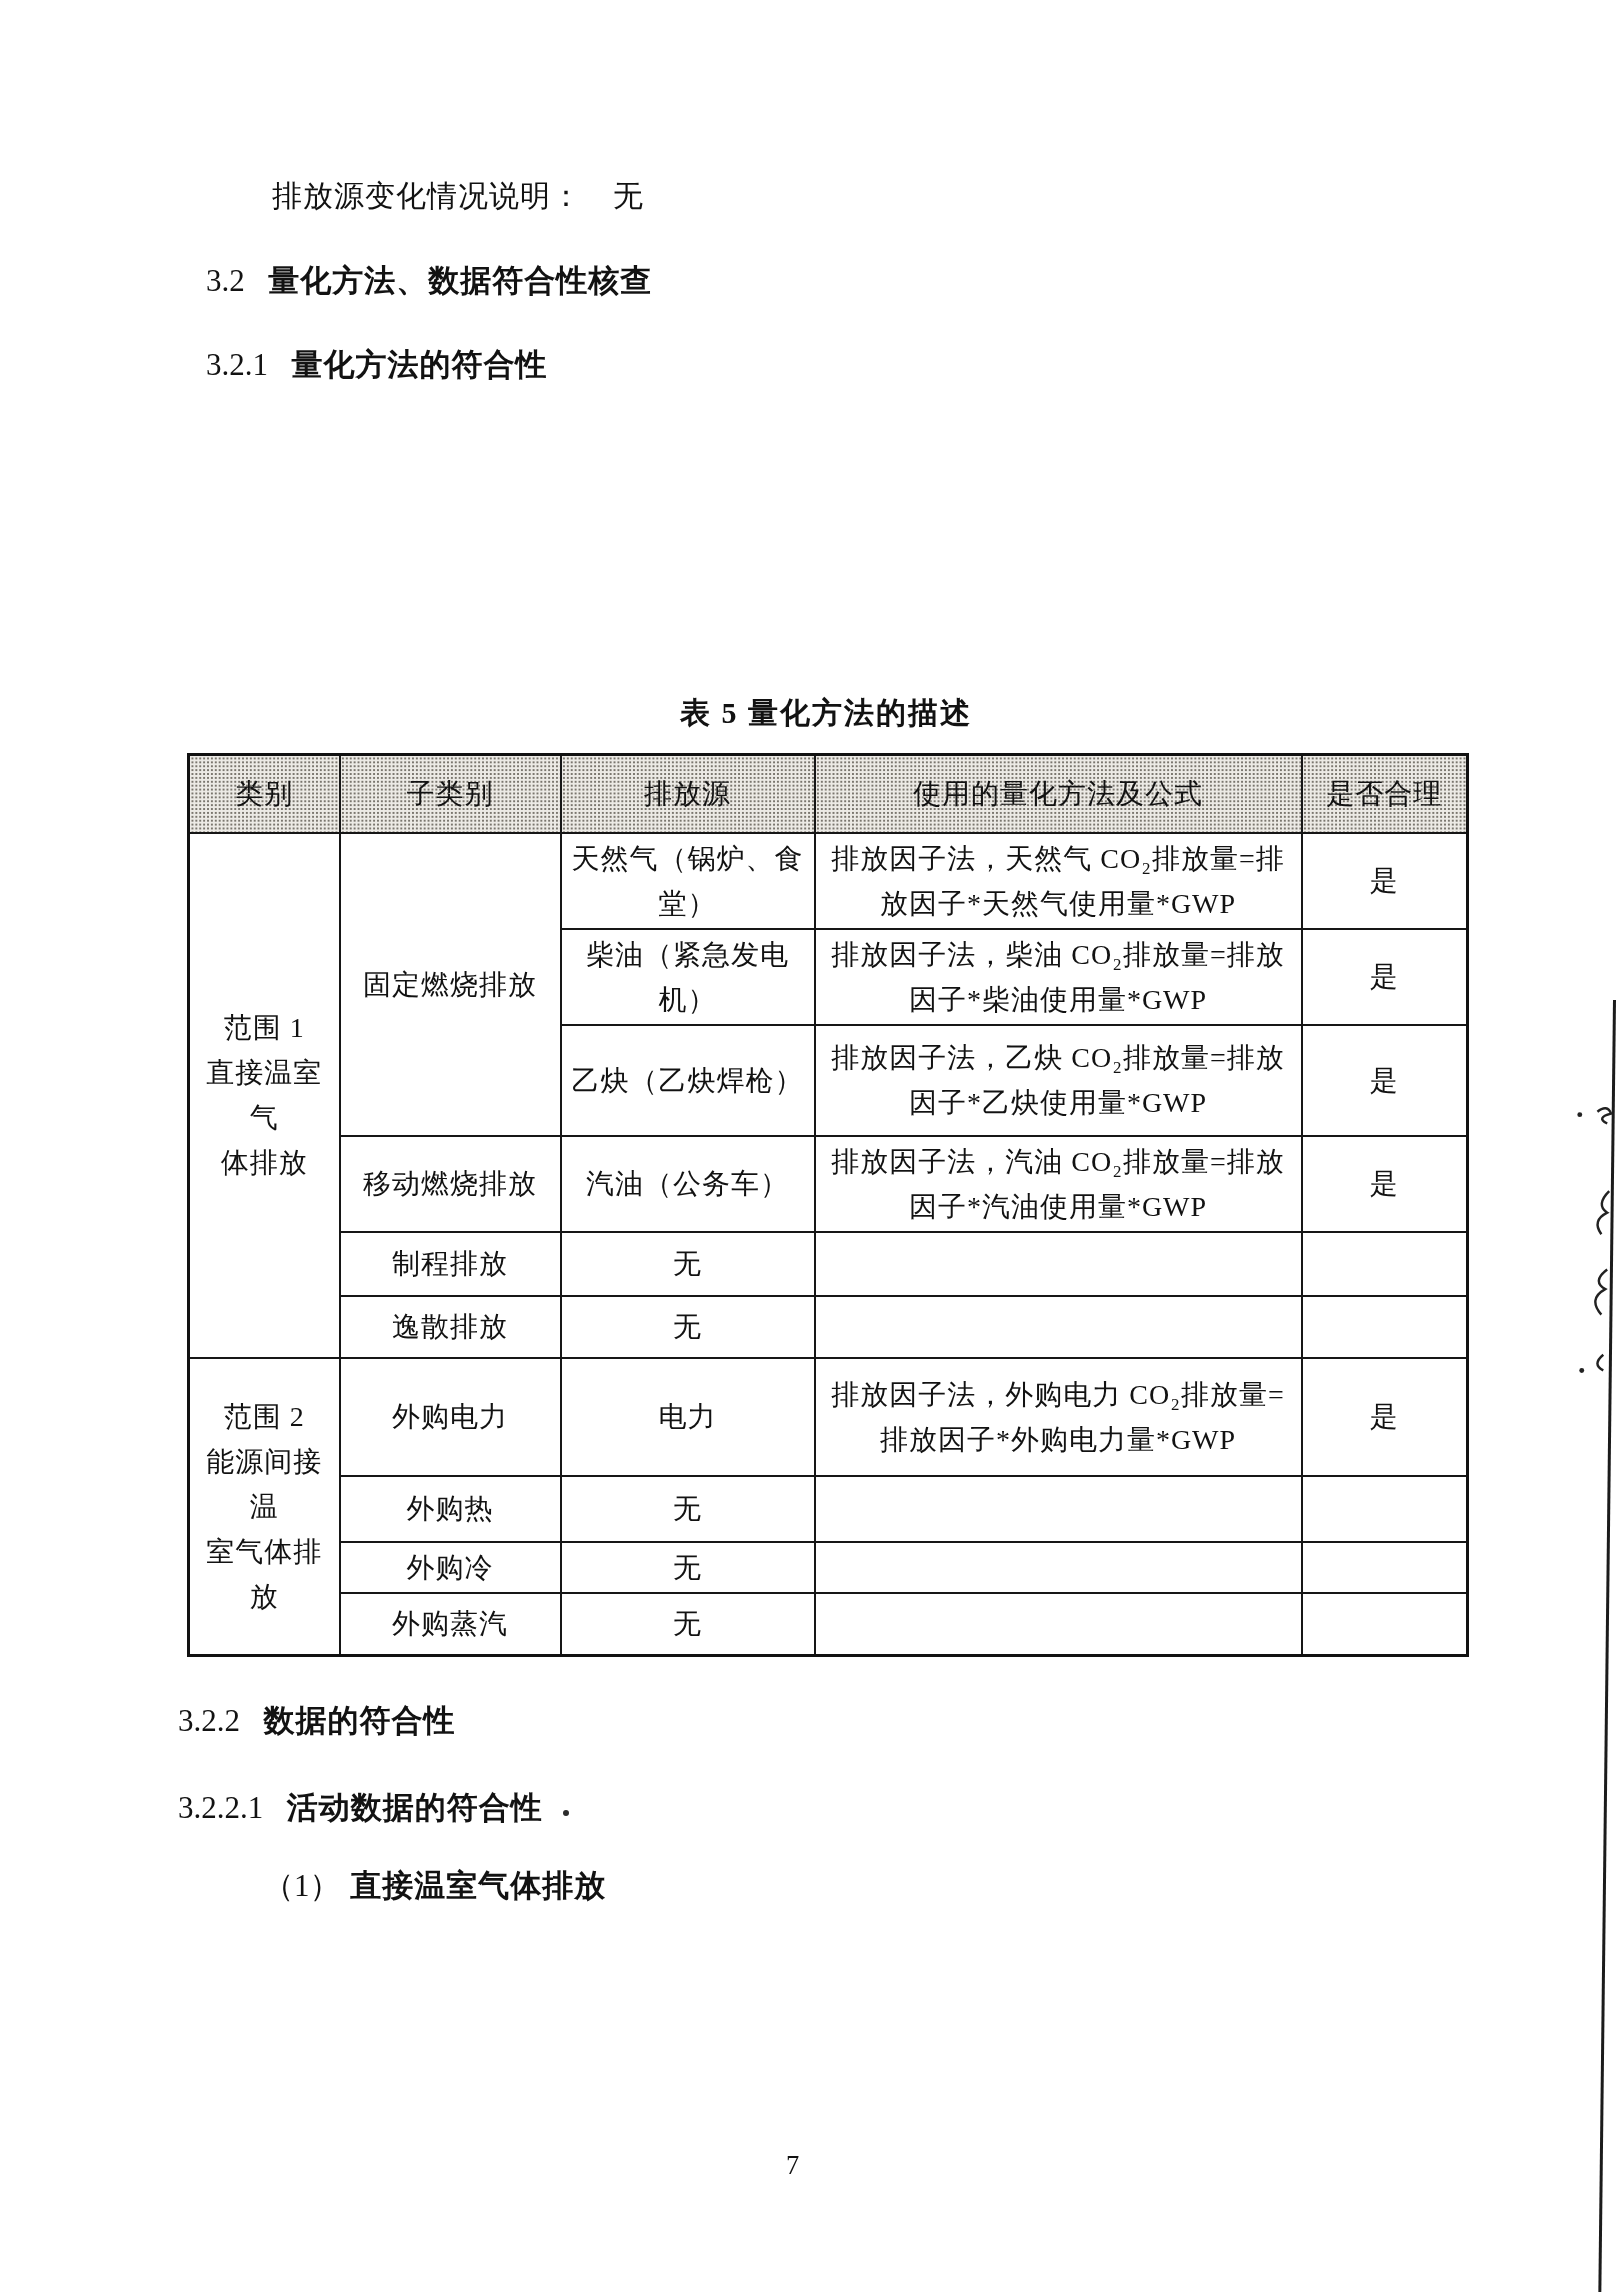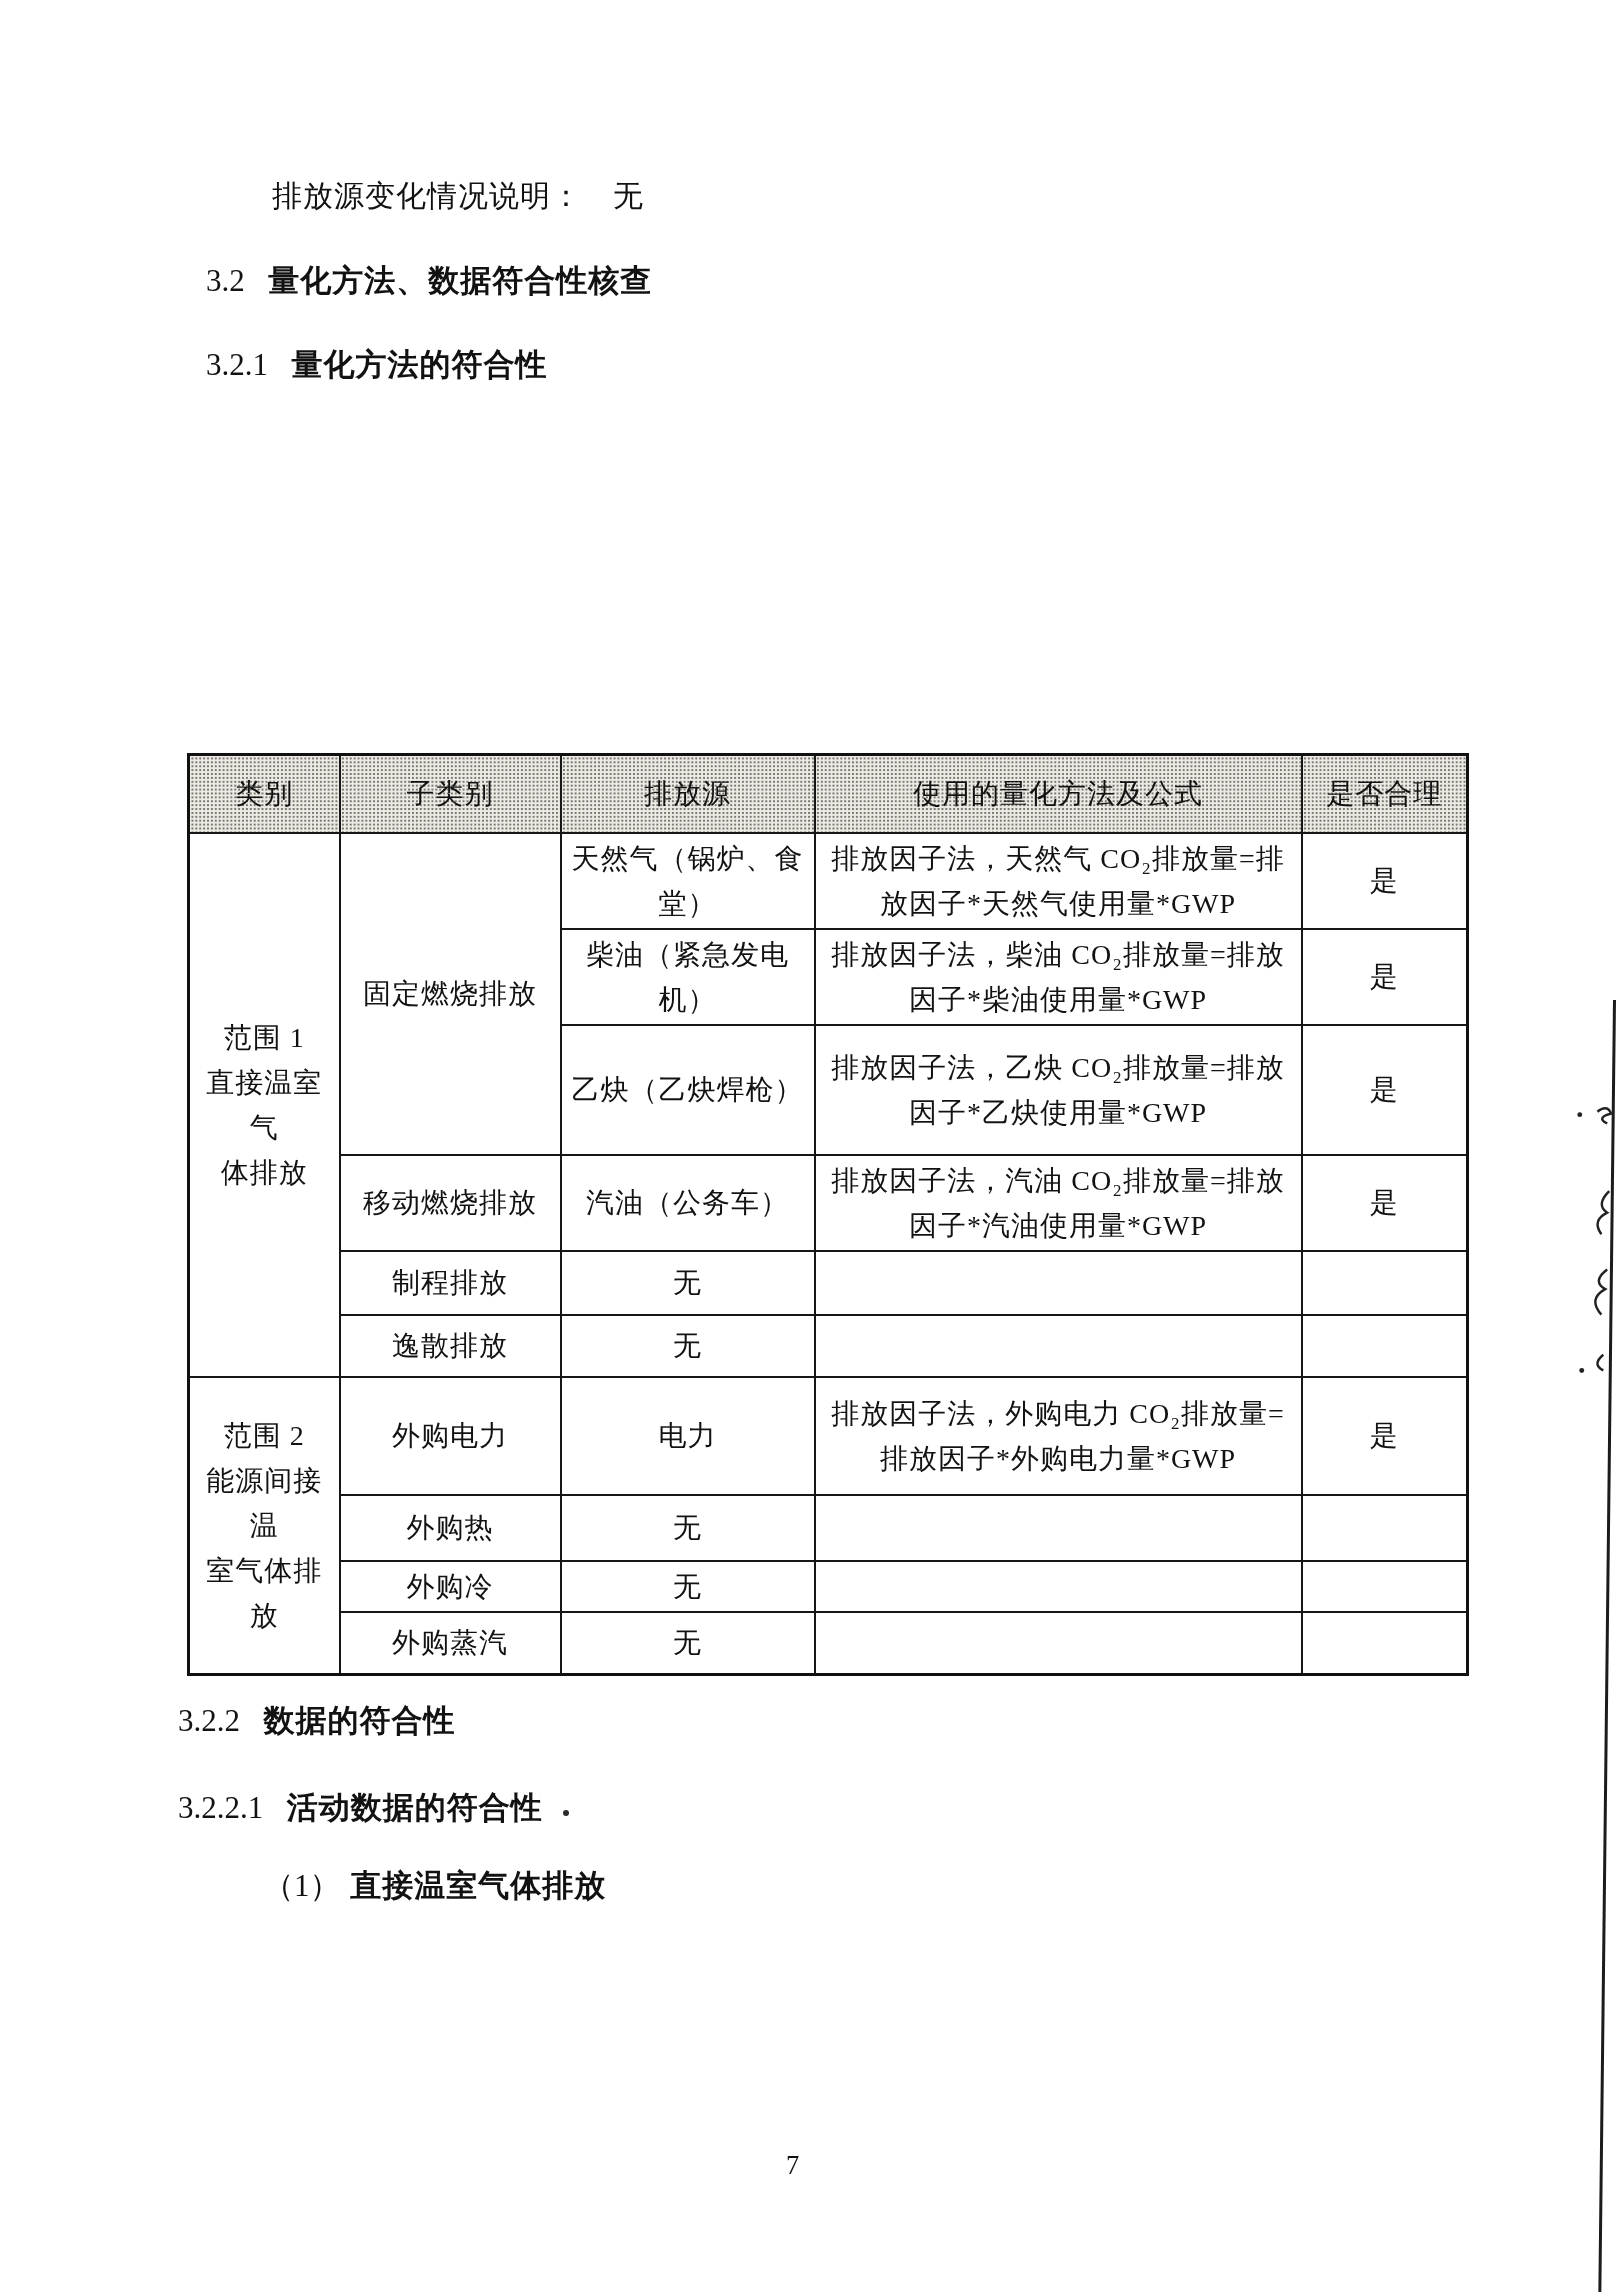--- a/index.html
+++ b/index.html
@@ -71,20 +71,21 @@
 
   <div class="abs heading" style="left:206px;top:265px;">
     <span class="h-num">3.2</span><span class="h-txt">量化方法、数据符合性核查</span>
   </div>
 
   <div class="abs heading" style="left:206px;top:349px;">
     <span class="h-num">3.2.1</span><span class="h-txt">量化方法的符合性</span>
   </div>
 
 
+  <div class="abs tbl-title" style="left:187px;top:698px;">表 5 量化方法的描述</div>
 
   <table class="main">
     <colgroup>
       <col style="width:151px">
         <col style="width:221px">
         <col style="width:254px">
         <col style="width:487px">
         <col style="width:166px">
     </colgroup>
     <tbody>
@@ -102,21 +103,21 @@
       <td rowspan="3">固定燃烧排放</td>
       <td>天然气（锅炉、食堂）</td>
       <td>排放因子法，天然气 CO₂排放量=排放因子*天然气使用量*GWP</td>
       <td>是</td>
     </tr>
     <tr style="height:80px">
       <td>柴油（紧急发电机）</td>
       <td>排放因子法，柴油 CO₂排放量=排放因子*柴油使用量*GWP</td>
       <td>是</td>
     </tr>
-    <tr style="height:130px">
+    <tr style="height:111px">
       <td>乙炔（乙炔焊枪）</td>
       <td>排放因子法，乙炔 CO₂排放量=排放因子*乙炔使用量*GWP</td>
       <td>是</td>
     </tr>
     <tr style="height:91px">
       <td>移动燃烧排放</td>
       <td>汽油（公务车）</td>
       <td>排放因子法，汽油 CO₂排放量=排放因子*汽油使用量*GWP</td>
       <td>是</td>
     </tr>

